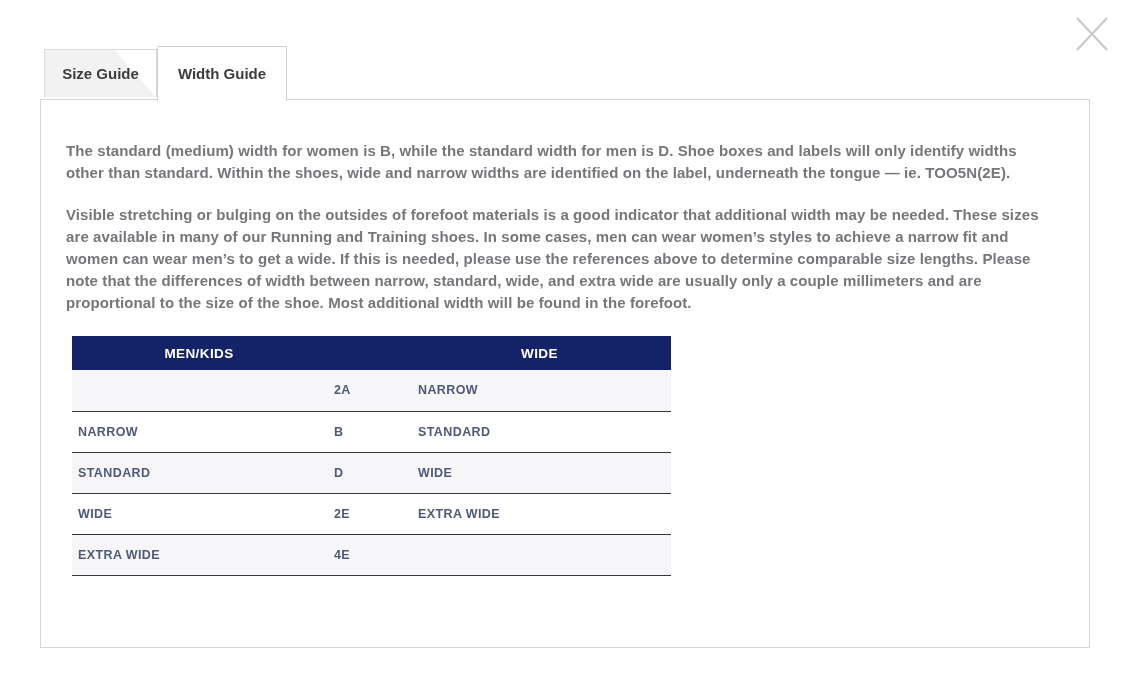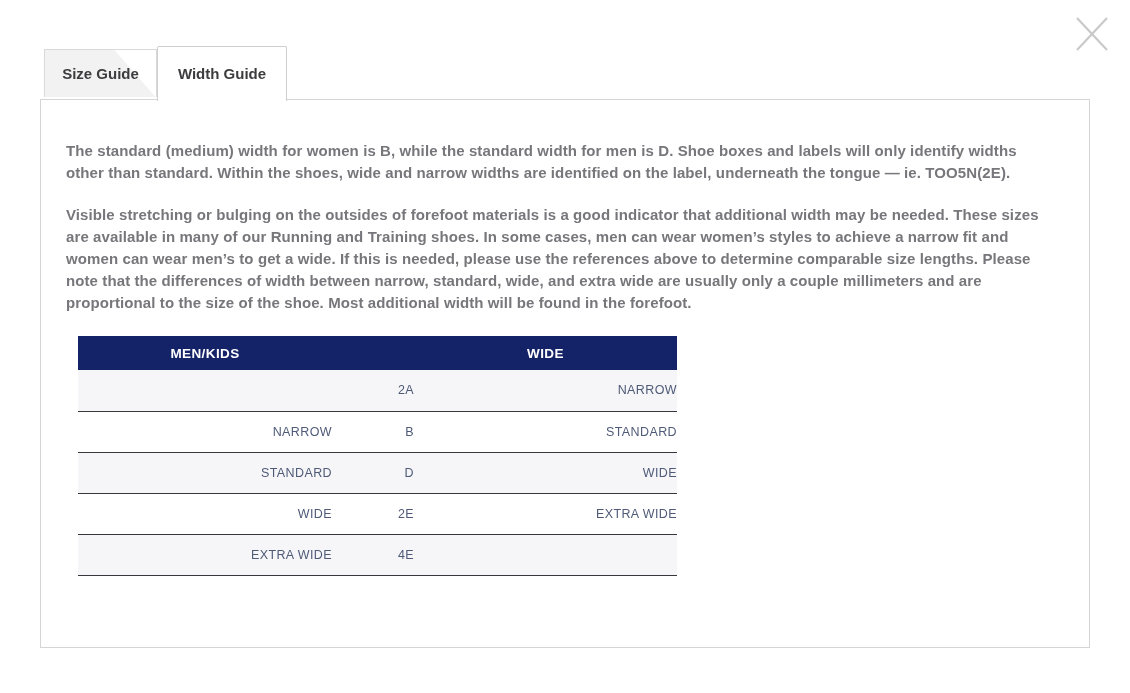--- a/index.html
+++ b/index.html
@@ -55,35 +55,35 @@
   }
   .copy {
     color: #77767b; font-size: 15px; line-height: 22px; font-weight: 600;
     letter-spacing: 0.1px; max-width: 990px;
   }
   .para1 { margin-bottom: 20px; }
   .heading { margin-bottom: 0; }
 
   
   .width-table {
-    margin-top: 22px; margin-left: 12px;
+    margin-top: 22px; margin-left: 6px;
     border-collapse: collapse; table-layout: fixed; width: 599px;
     font-size: 12.5px;
   }
   .width-table col.c1 { width: 254px; }
   .width-table col.c2 { width: 82px; }
   .width-table col.c3 { width: 263px; }
   .width-table thead th {
     background: #142368; color: #ffffff; font-weight: 700;
     font-size: 13.5px; letter-spacing: 0.4px;
     height: 34px; text-align: center; padding: 0;
   }
   .width-table tbody td {
-    height: 41px; padding: 0 0 0 6px; font-weight: 400;
-    color: #4e5a77; letter-spacing: 0.4px; text-align: right;
+    height: 41px; padding: 0 0 0 6px; font-weight: 700;
+    color: #4e5a77; letter-spacing: 0.4px; text-align: left;
     border-bottom: 1.5px solid #36373d;
   }
   .width-table tbody td.mid { padding-left: 8px; }
   .width-table tbody td.right { padding-left: 10px; }
   .width-table tbody tr.striped { background: #f6f6f8; }
 </style>
 </head>
 <body>
 
 <div class="stage">

